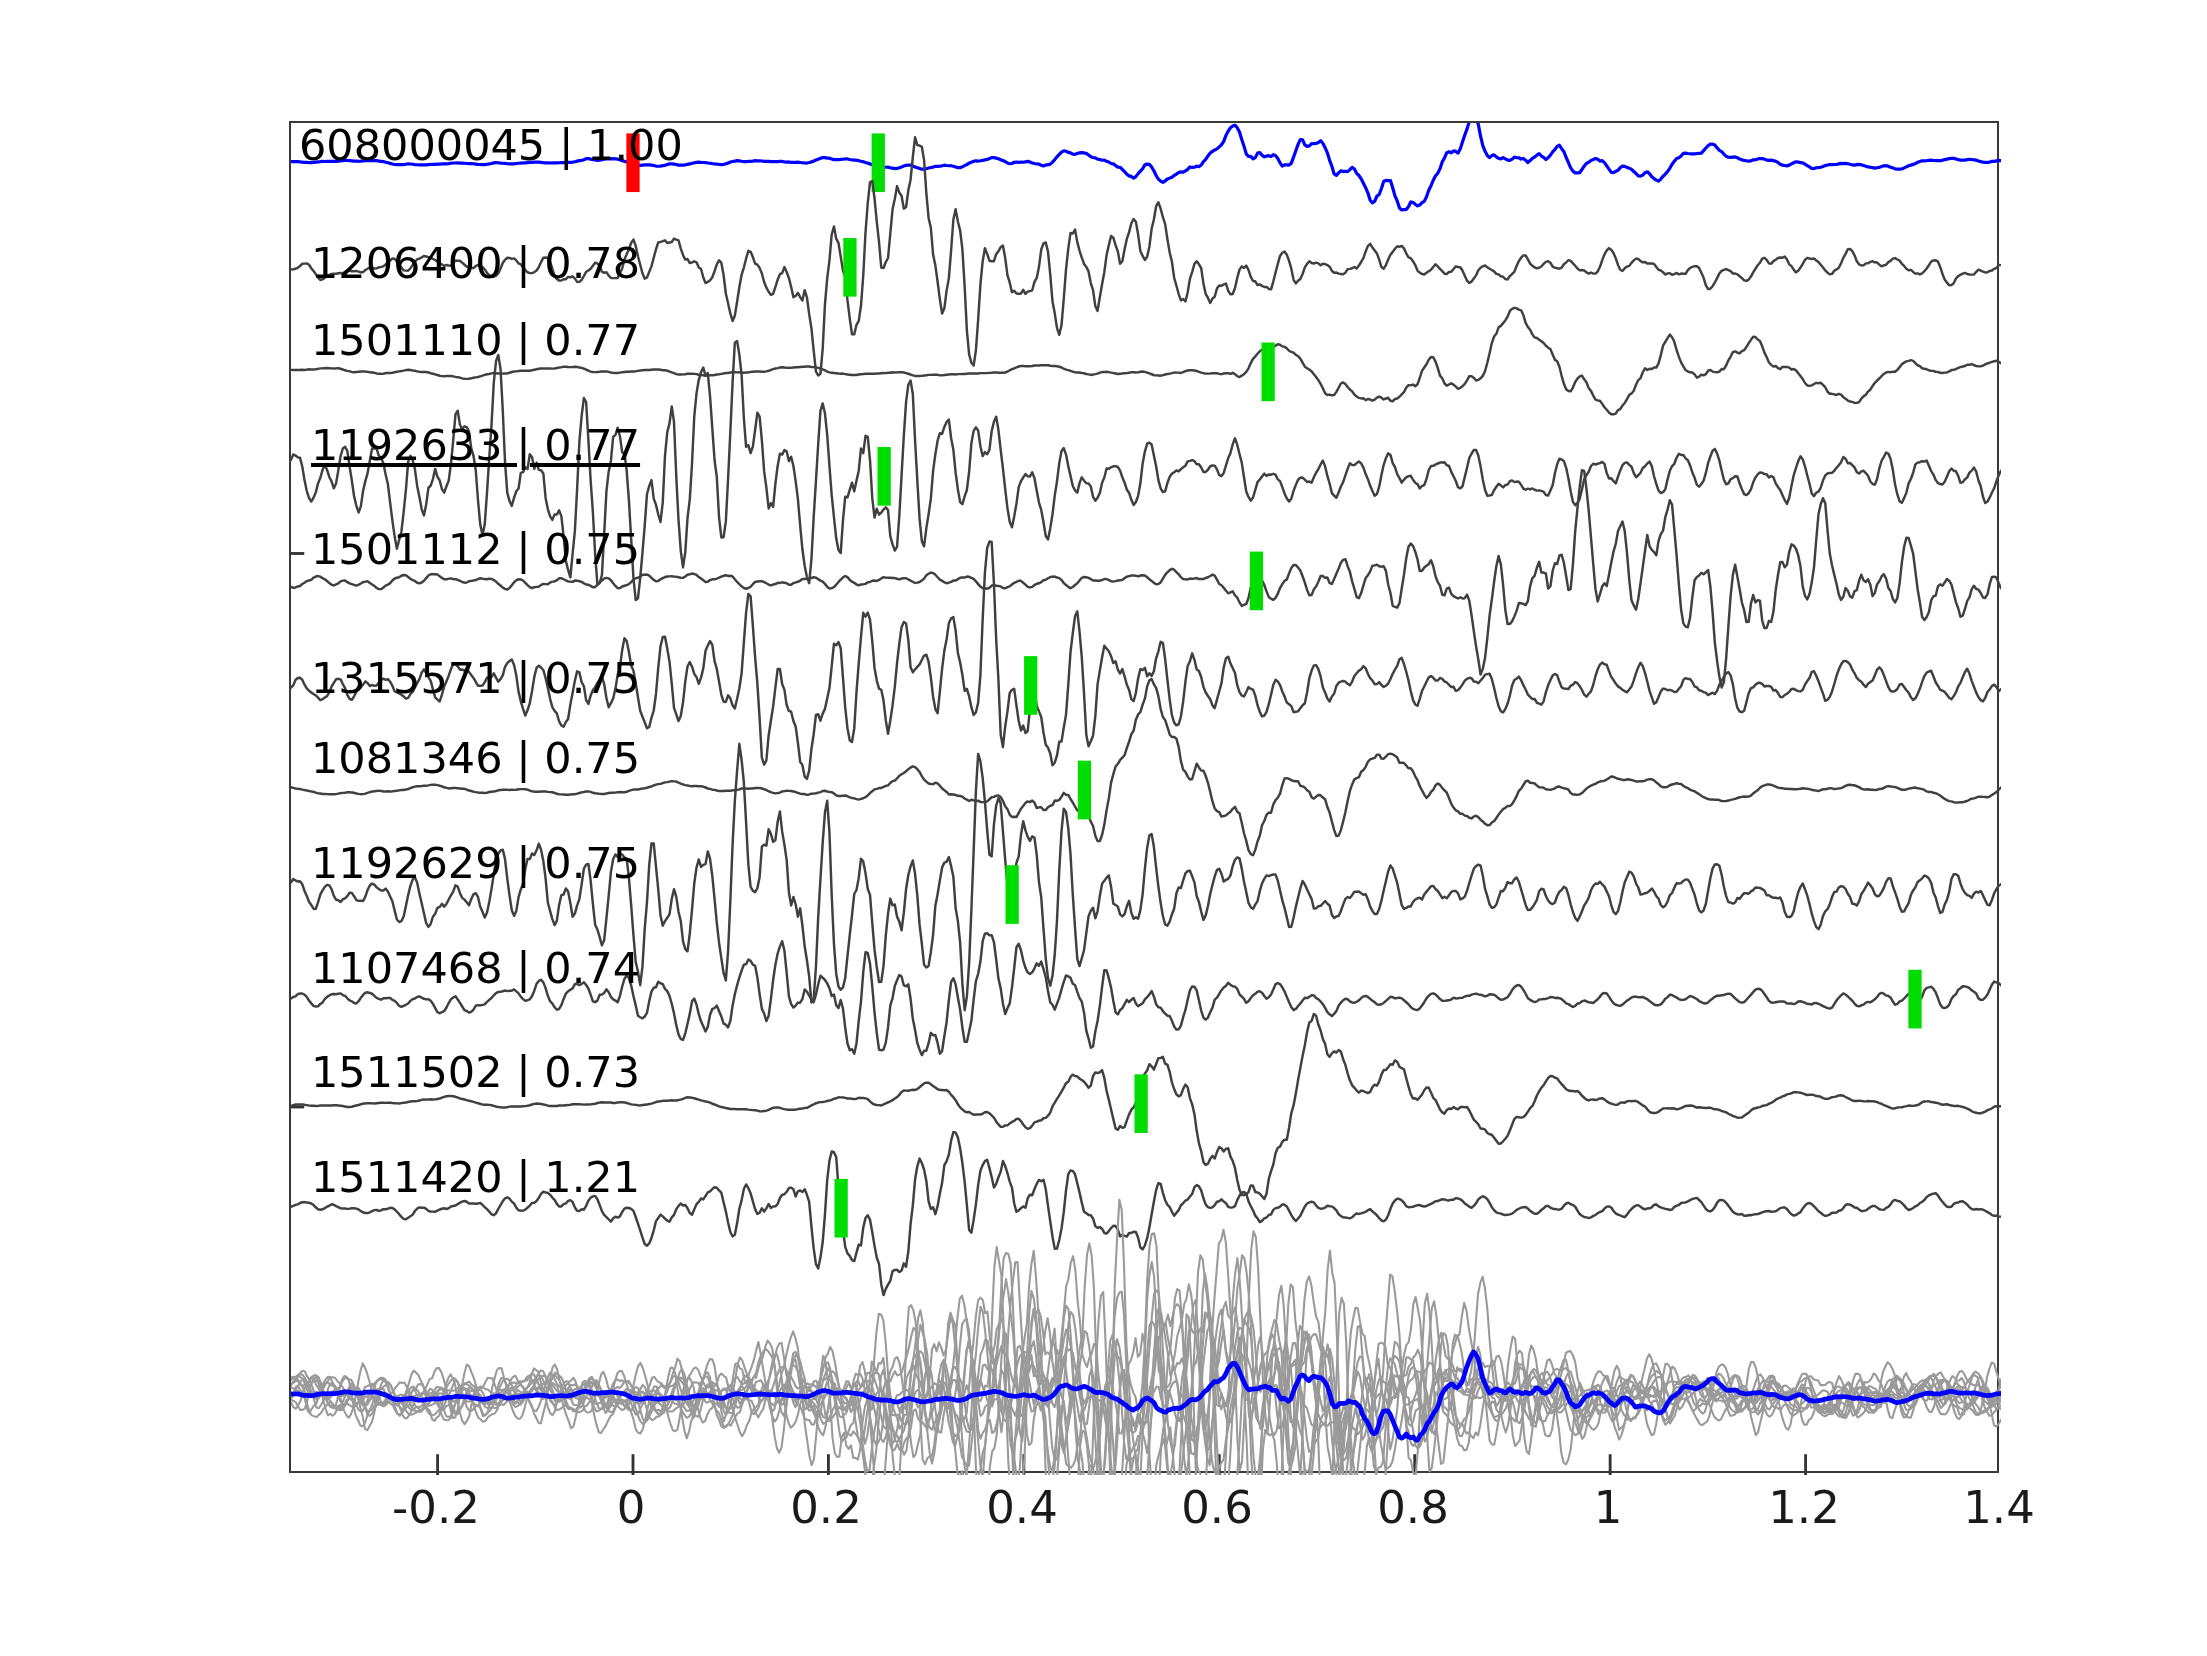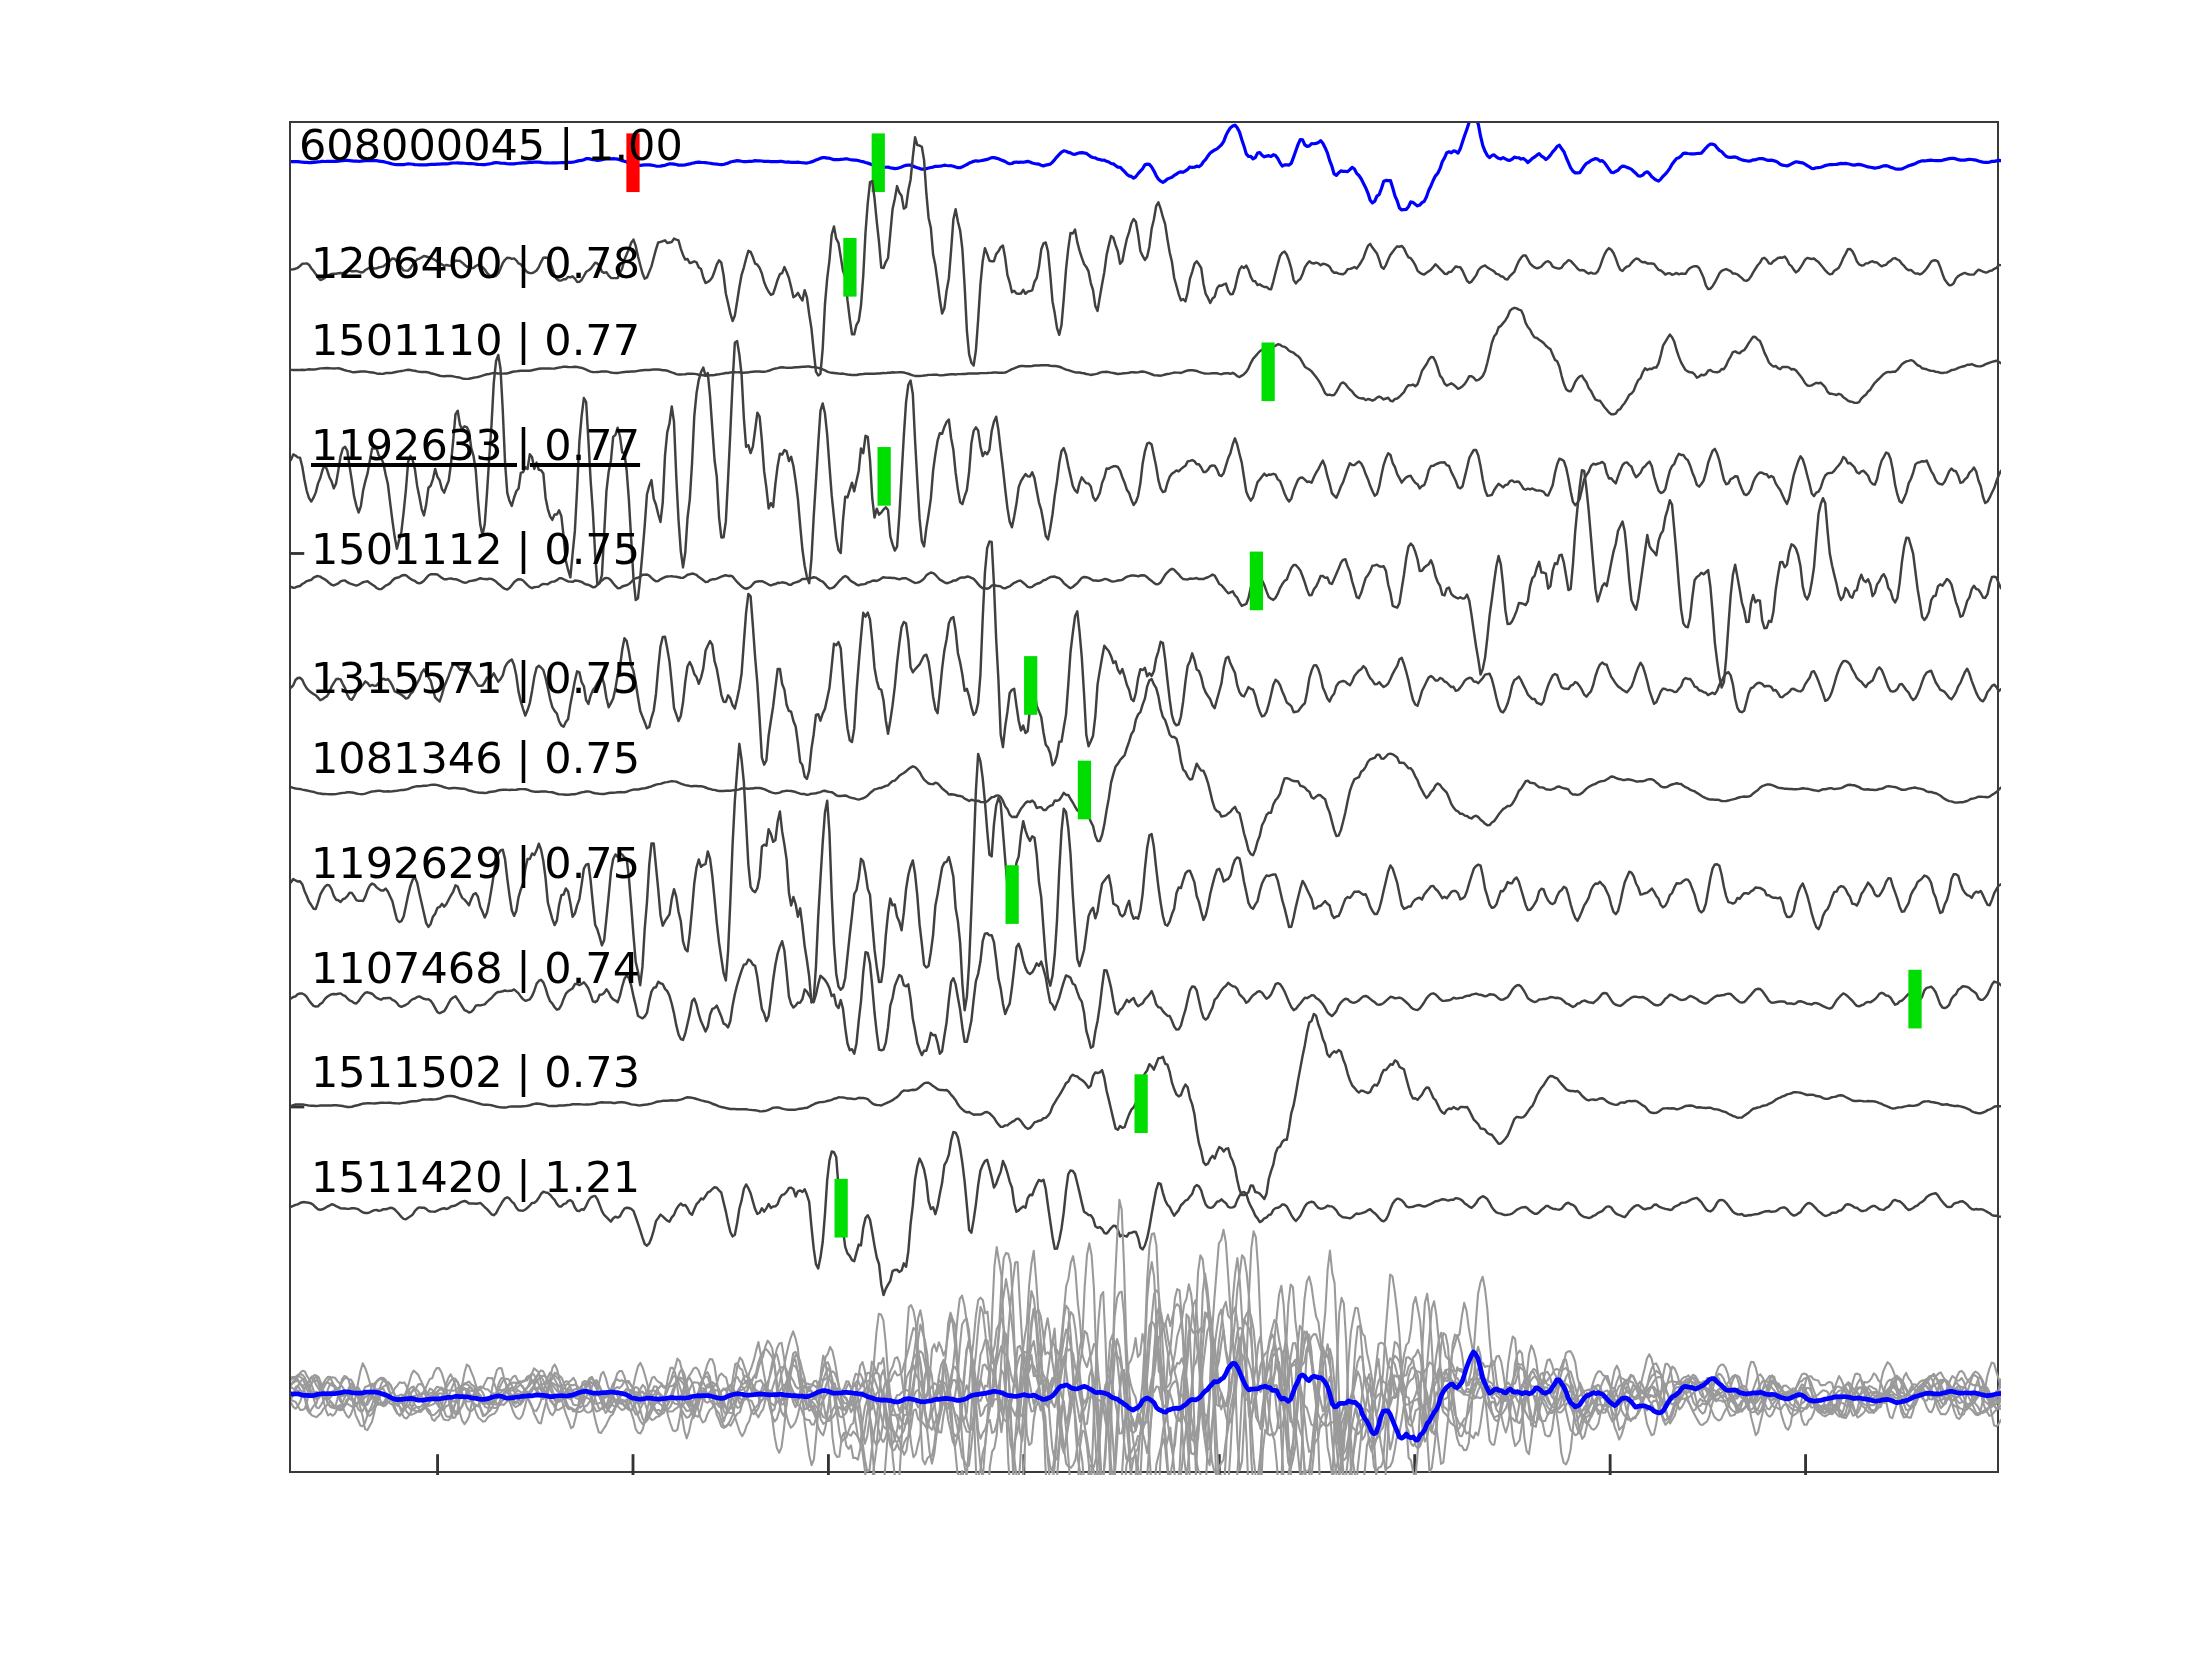--- a/index.html
+++ b/index.html
@@ -91,15 +91,26 @@
       <div class="trace-label" style="left: 311px; top: 420px; text-decoration: underline;">1192633 | 0.77</div>
       <div class="trace-label" style="left: 311px; top: 524px;">1501112 | 0.75</div>
       <div class="trace-label" style="left: 311px; top: 629px; margin-top: 24px;">1315571 | 0.75</div>
       <div class="trace-label" style="left: 311px; top: 733px;">1081346 | 0.75</div>
       <div class="trace-label" style="left: 311px; top: 838px;">1192629 | 0.75</div>
       <div class="trace-label" style="left: 311px; top: 943px;">1107468 | 0.74</div>
       <div class="trace-label" style="left: 311px; top: 1047px;">1511502 | 0.73</div>
       <div class="trace-label" style="left: 311px; top: 1152px;">1511420 | 1.21</div>
     </div>
 
+  <div id="xaxis-ticklabels">
+      <div class="xtick-label" style="left: 147px;">-0.2</div>
+      <div class="xtick-label" style="left: 342px;">0</div>
+      <div class="xtick-label" style="left: 537px;">0.2</div>
+      <div class="xtick-label" style="left: 733px;">0.4</div>
+      <div class="xtick-label" style="left: 928px;">0.6</div>
+      <div class="xtick-label" style="left: 1124px;">0.8</div>
+      <div class="xtick-label" style="left: 1319px;">1</div>
+      <div class="xtick-label" style="left: 1515px;">1.2</div>
+      <div class="xtick-label" style="left: 1710px;">1.4</div>
+    </div>
 
 </div>
 
 
 </body></html>

